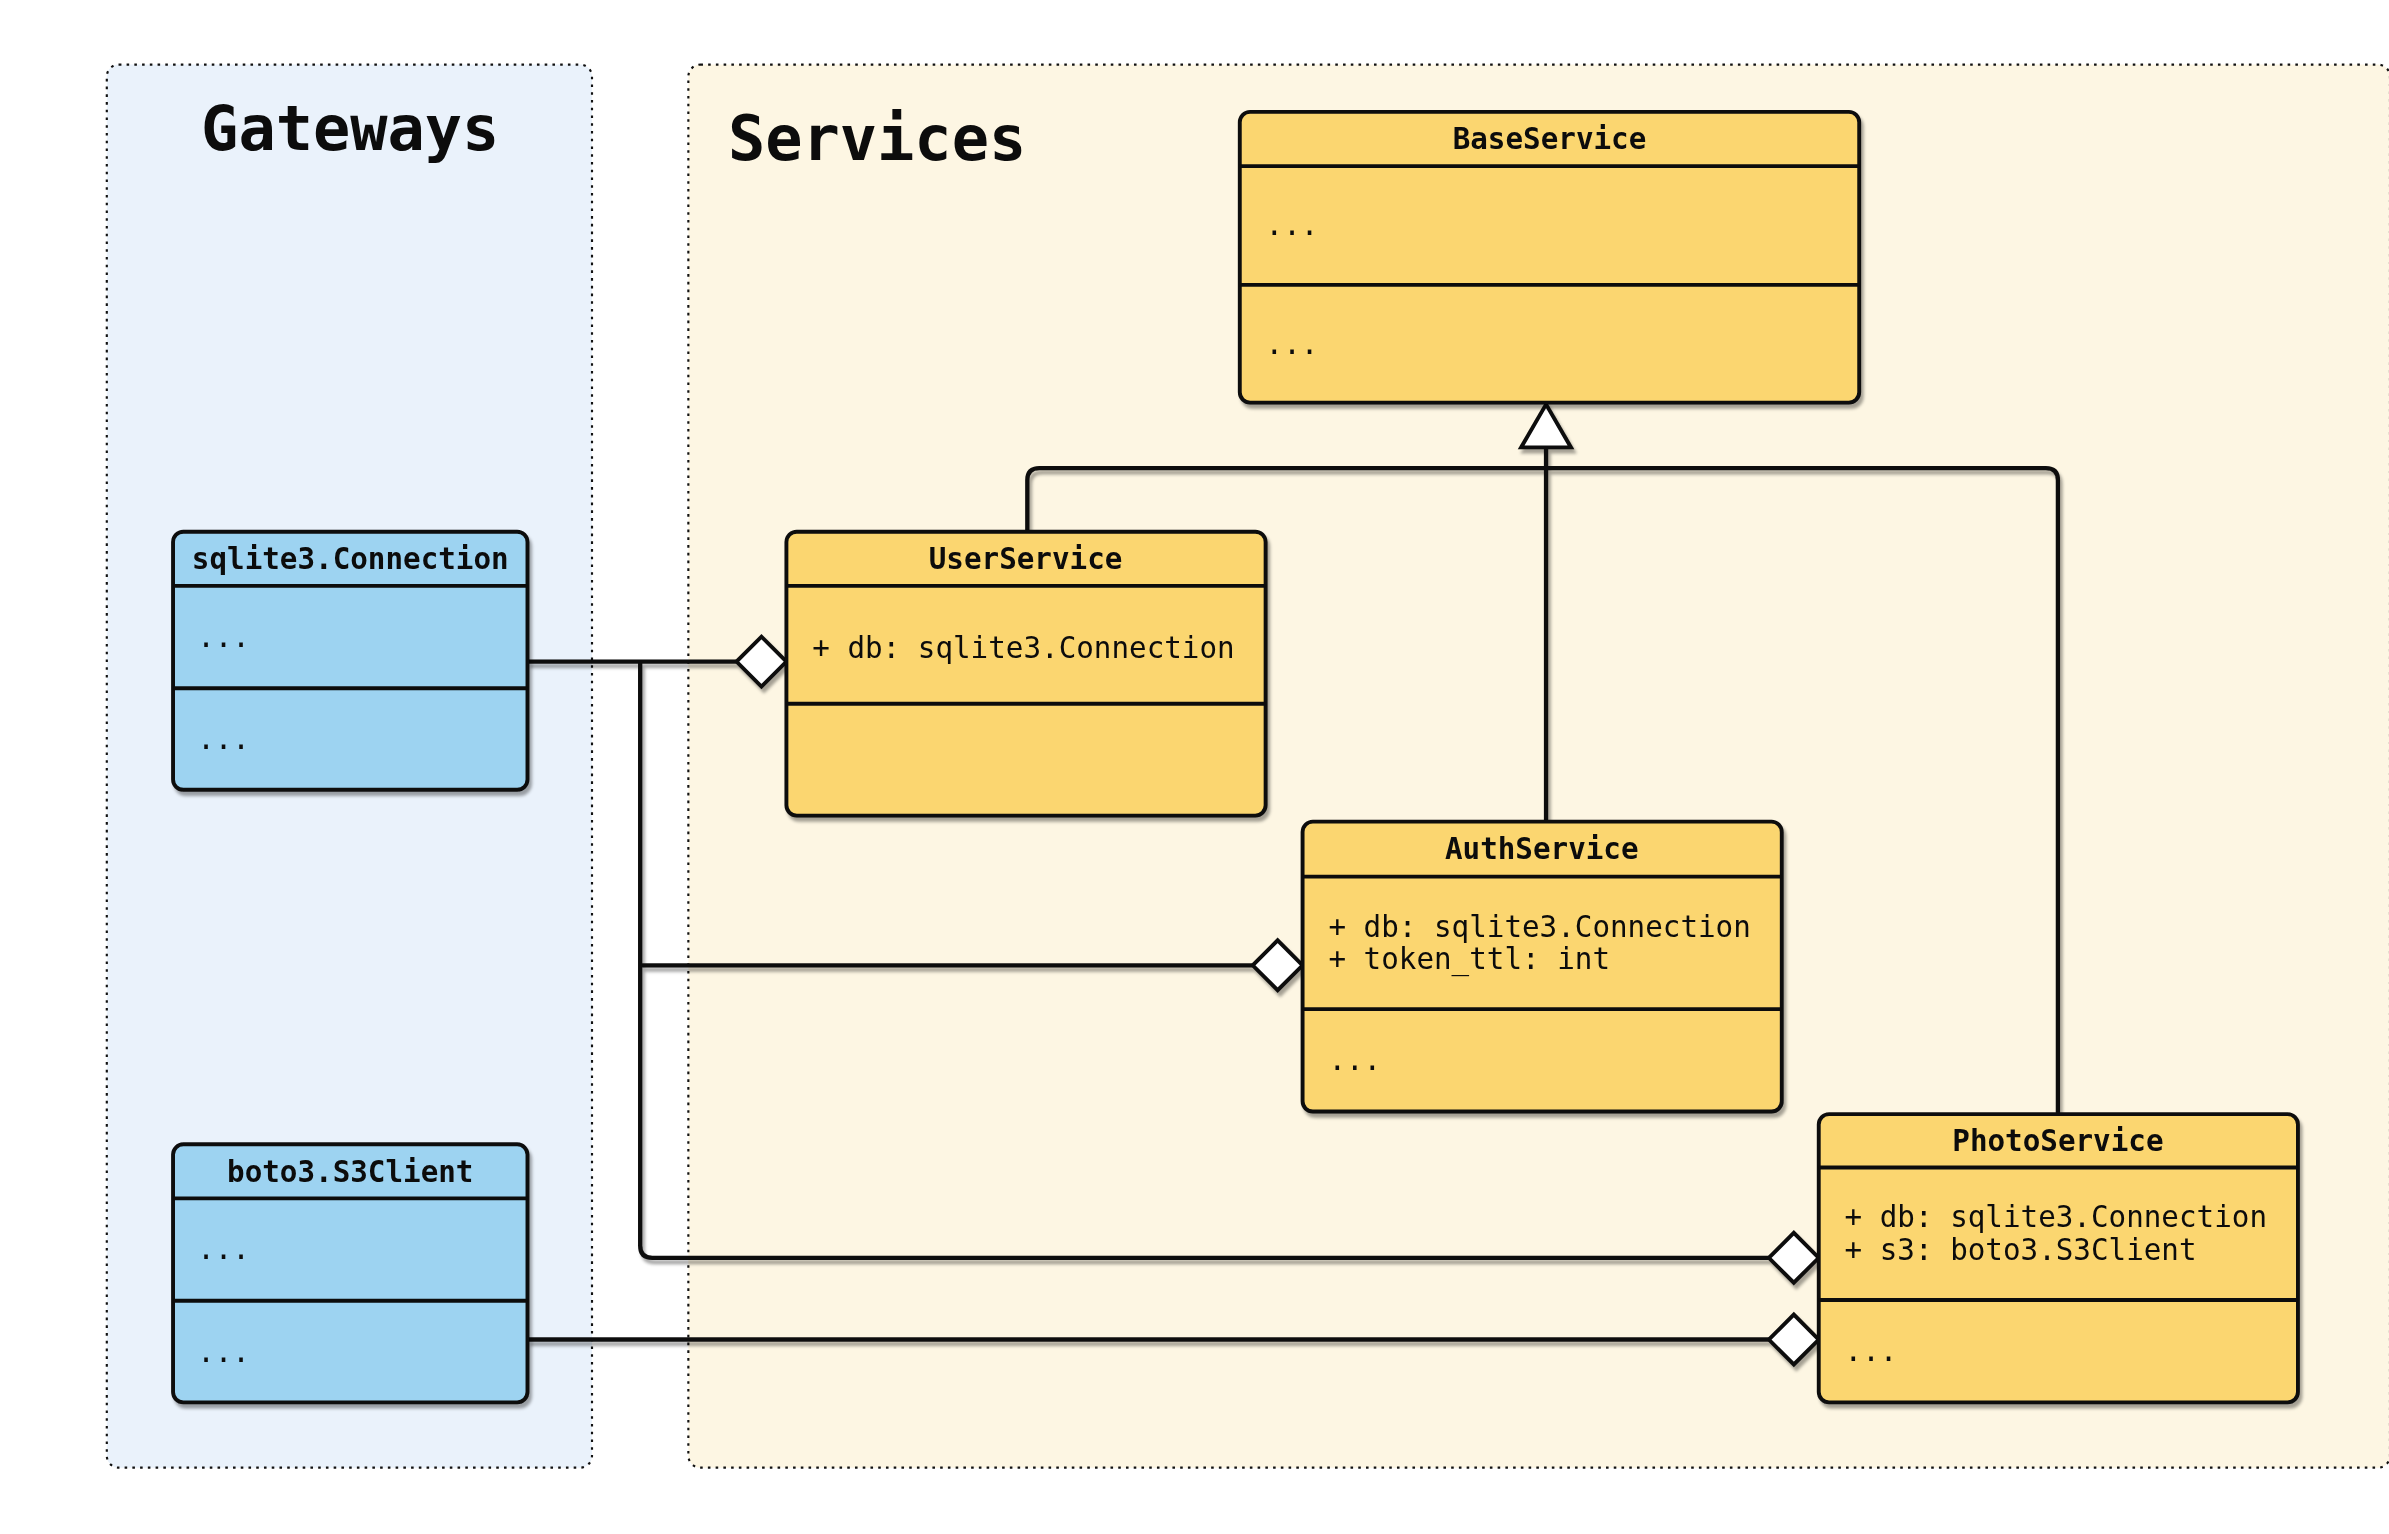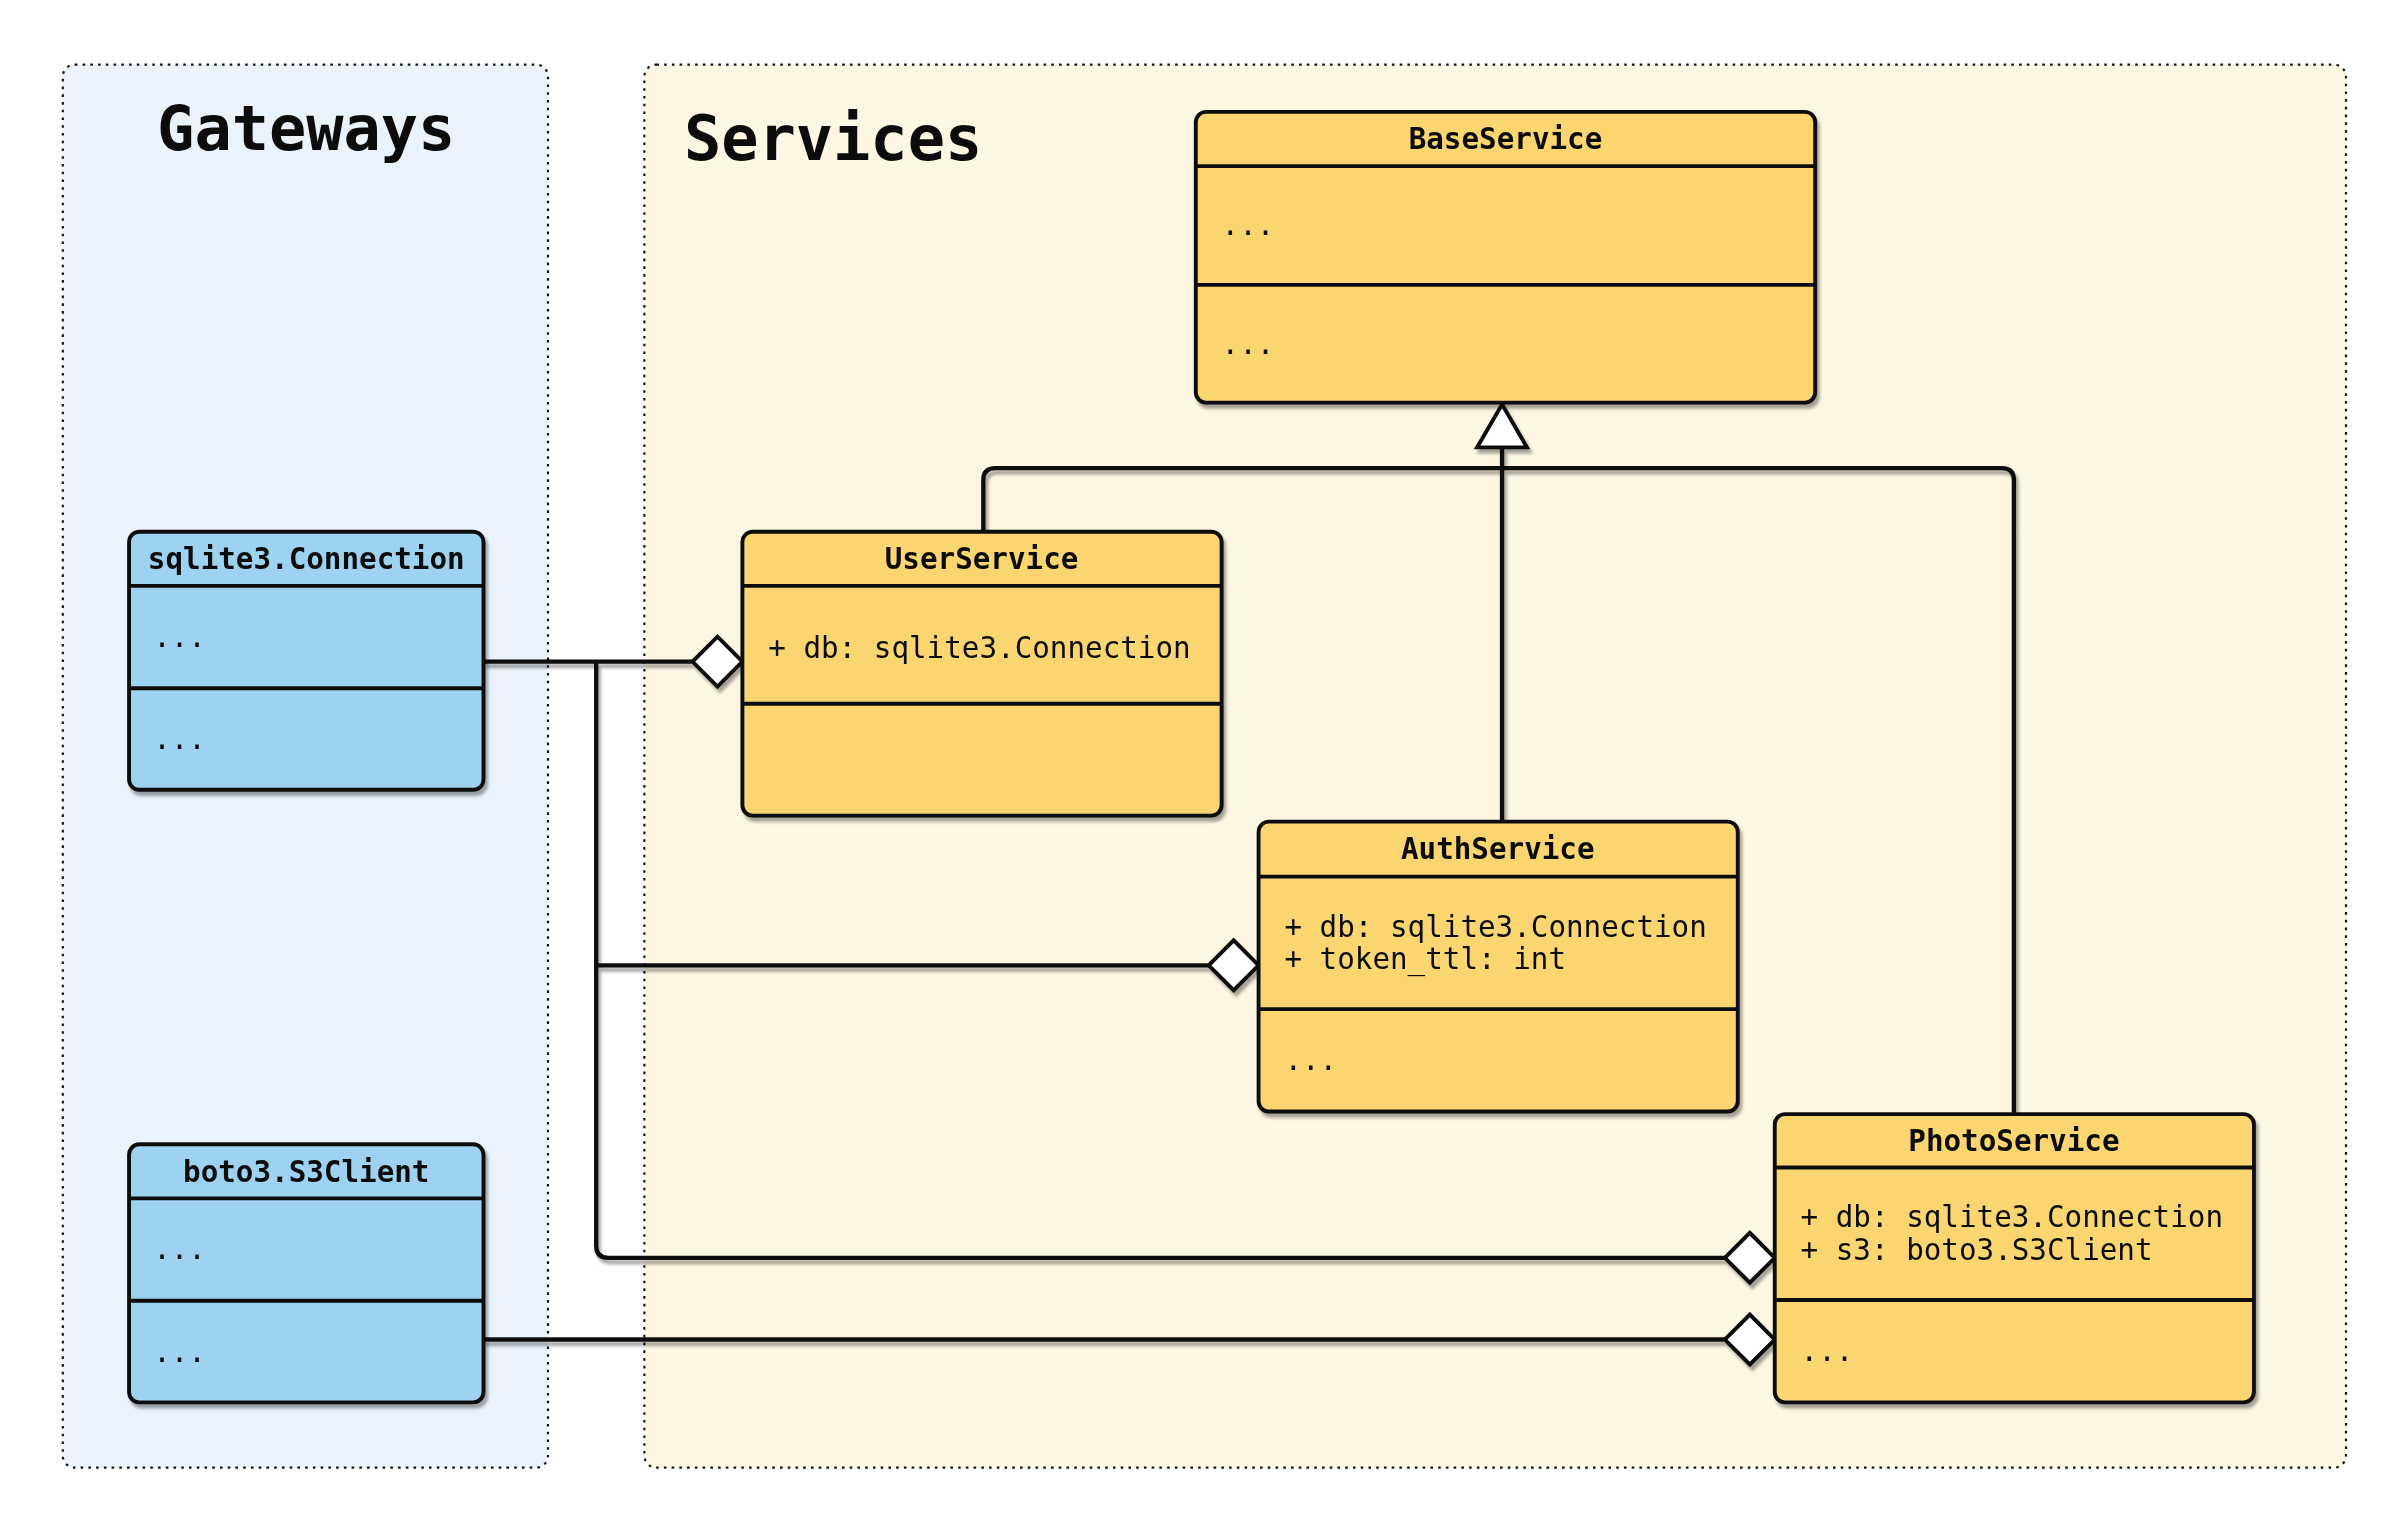--- a/index.html
+++ b/index.html
@@ -1,16 +1,16 @@
 <!DOCTYPE html>
 <html style="font-size:13.8px"><head>
 <meta charset="utf-8">
 <style>
   html, body { margin: 0; padding: 0; background: #ffffff; }
-  .stage { width: 1965px; height: 1534px; position: relative; }
+  .stage { width: 1965px; height: 1534px; position: relative; margin-left: 44px; }
   svg { display: block; }
   text {
     font-family: "DejaVu Sans Mono", "Liberation Mono", monospace;
     fill: #0c0c0c;
   }
   .container-title { font-size: 72px; font-weight: 700; }
   .class-title   { font-size: 34px; font-weight: 700; }
   .member-text   { font-size: 34px; font-weight: 400; }
   .shape-stroke  { stroke: #0c0c0c; stroke-width: 4.5; }
   .edge          { stroke: #0c0c0c; stroke-width: 5; fill: none; }

